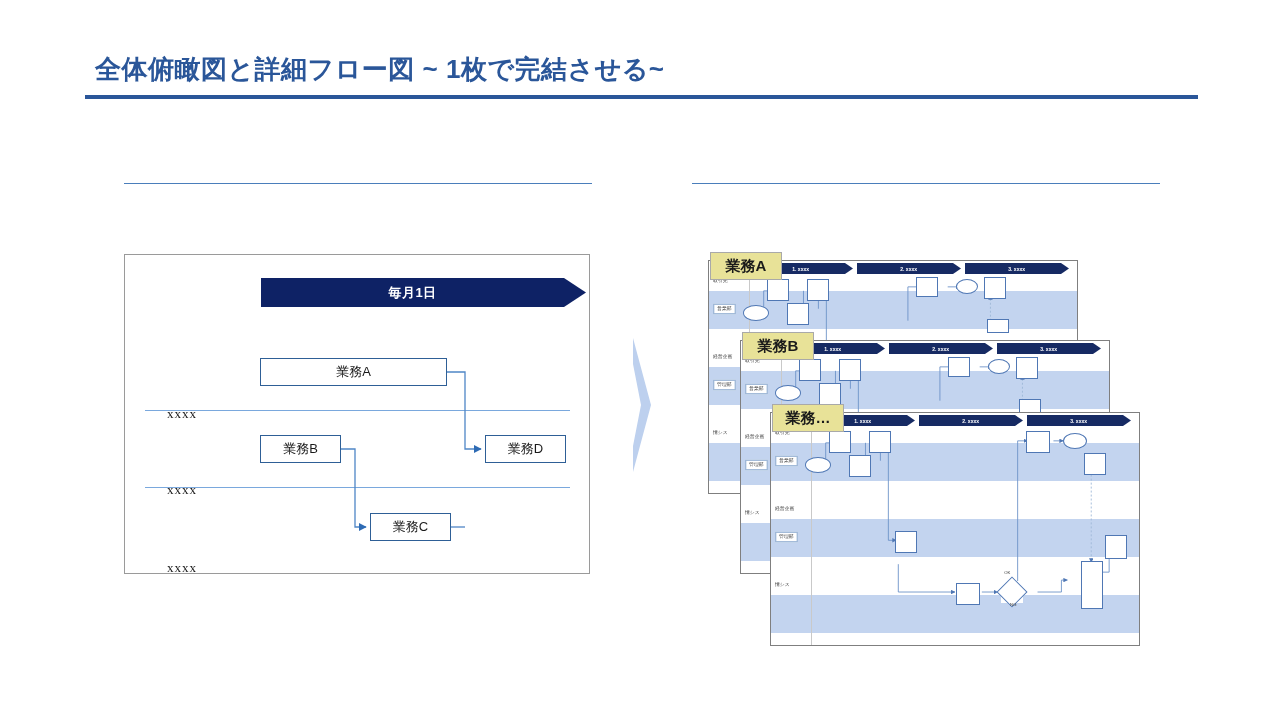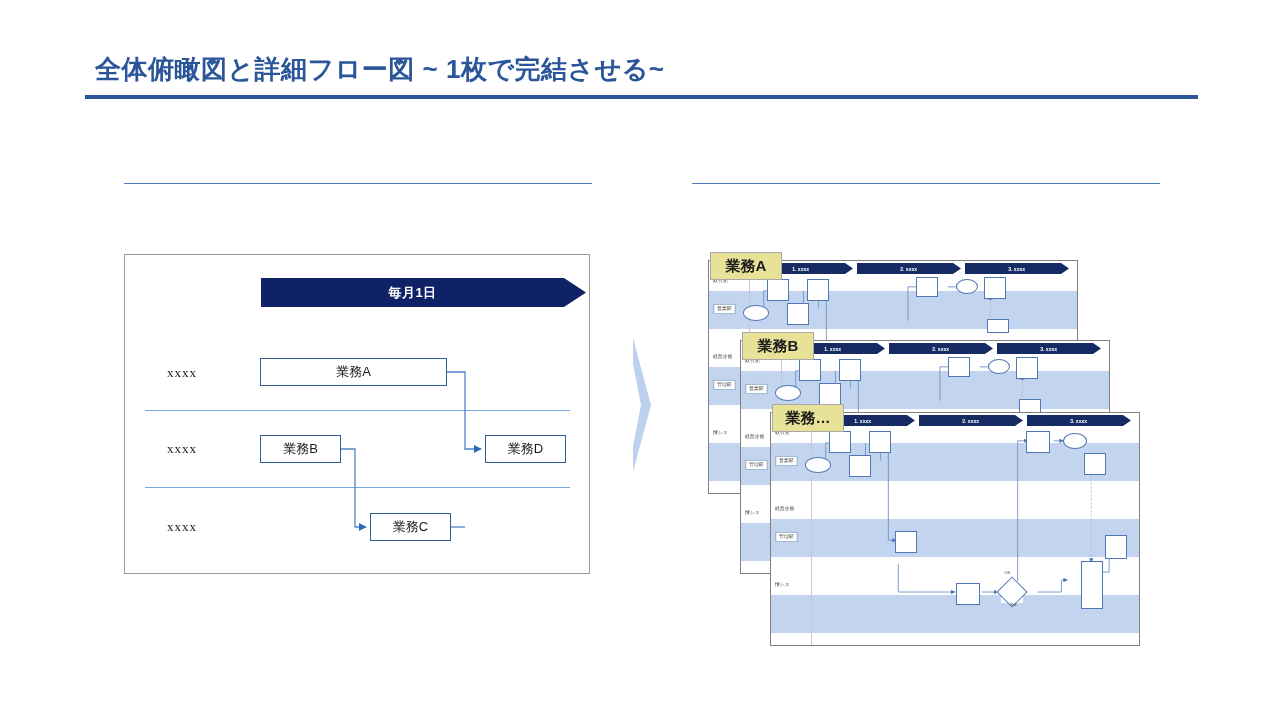--- a/index.html
+++ b/index.html
@@ -115,20 +115,21 @@
   #lane-rule_2 { top: 232px; }
 
   
   .lane-label {
     position: absolute;
     left: 42px;
     font-family: "Liberation Serif", "DejaVu Serif", serif;
     font-size: 13px;
     color: #1a1a1a;
     letter-spacing: 1px;
+    margin-top: 41px;
   }
   #lane-label-1 { top: 110px; }
   #lane-label-2 { top: 186px; }
   #lane-label-3 { top: 264px; }
 
   
   .proc {
     position: absolute;
     box-sizing: border-box;
     border: 1px solid #2e5f96;

